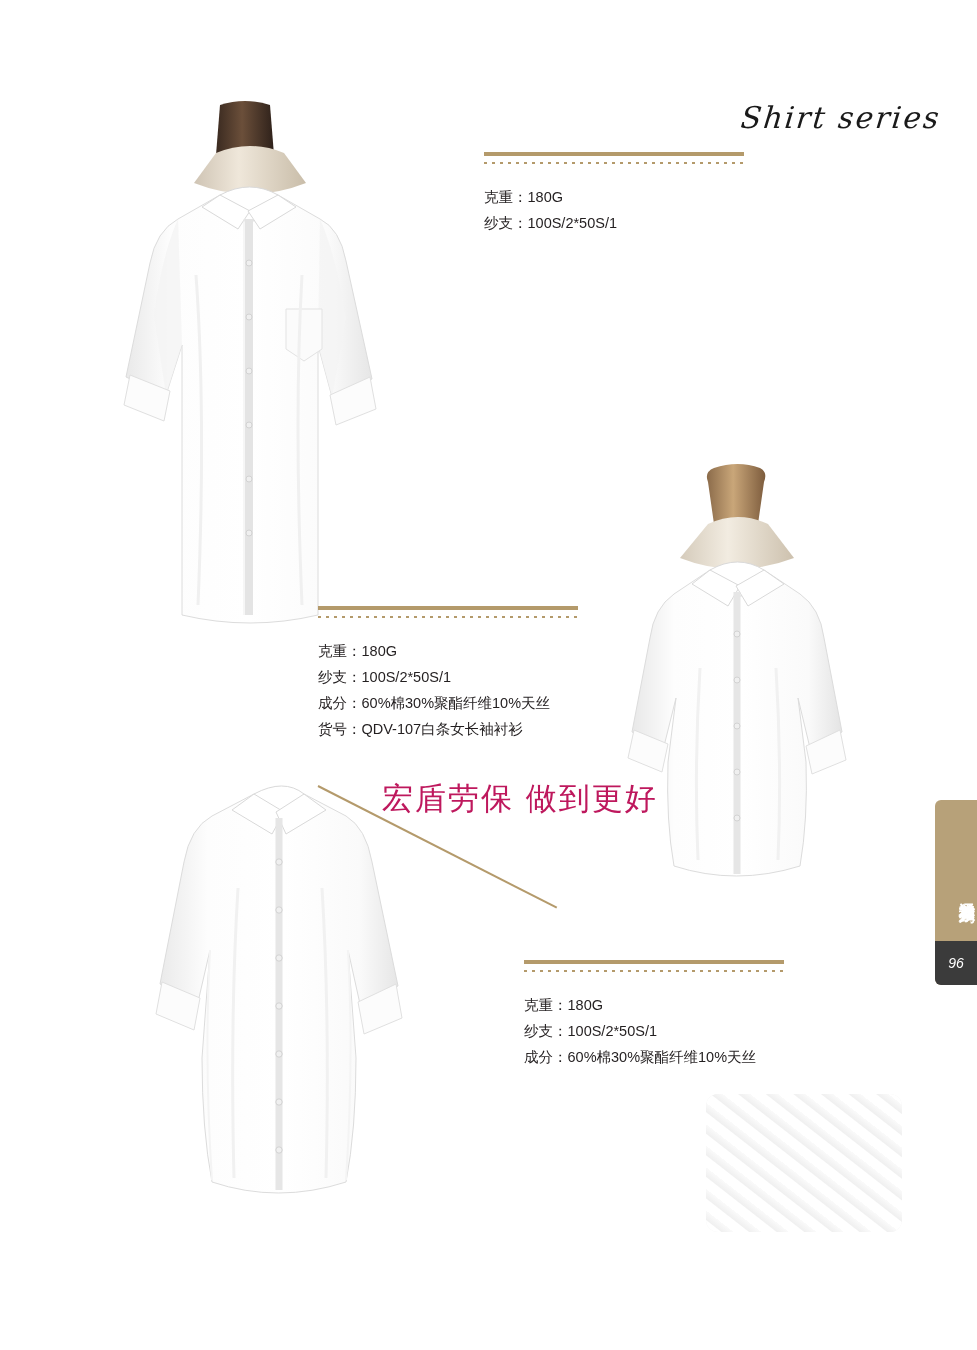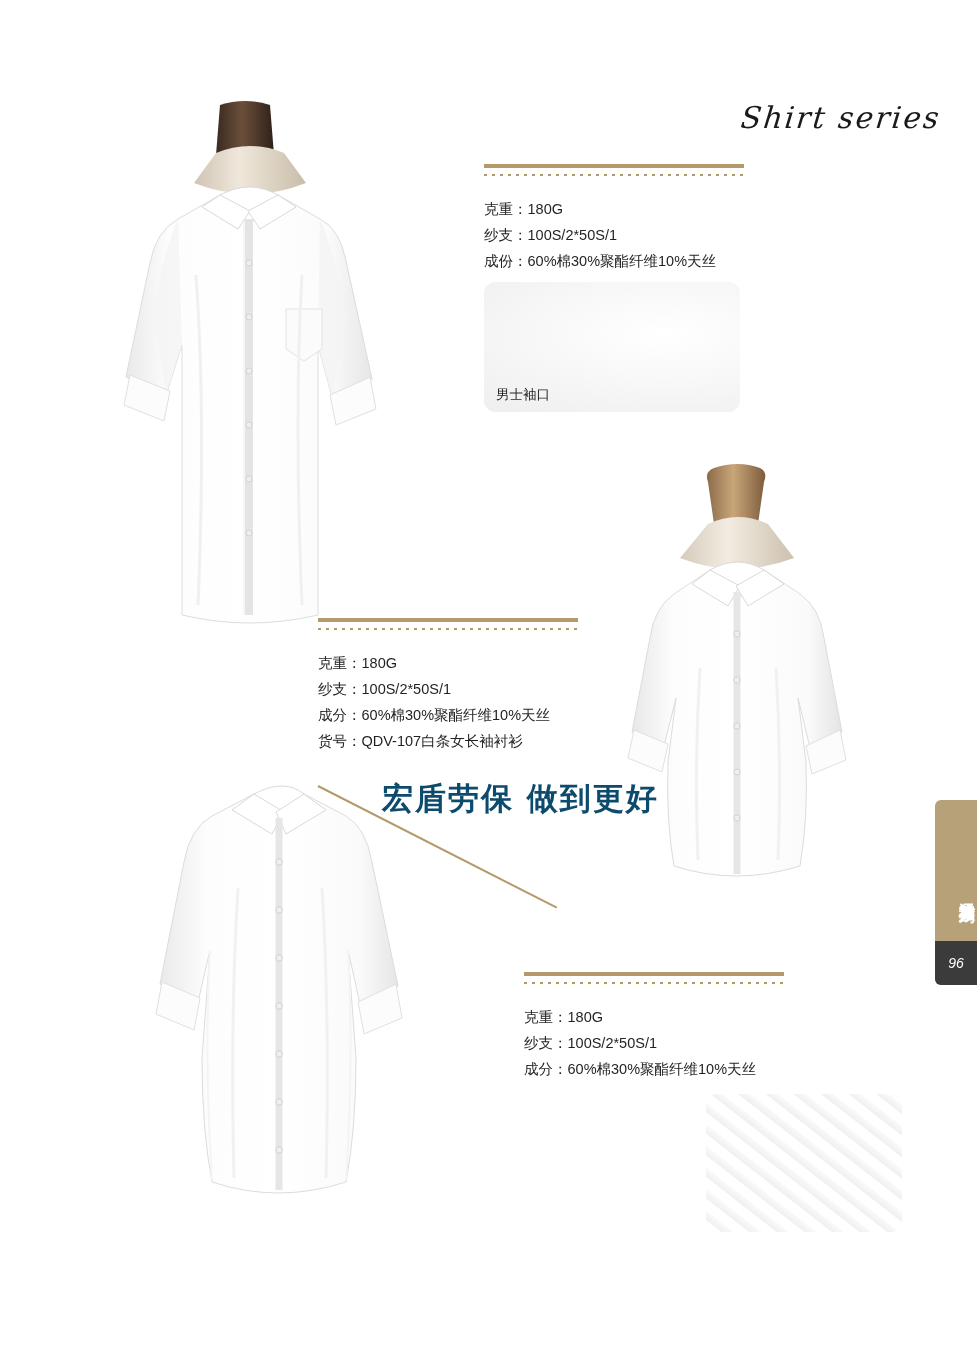--- a/index.html
+++ b/index.html
@@ -29,21 +29,20 @@
     font-size: 30px;
     letter-spacing: 2px;
     color: #1a1a1a;
     white-space: nowrap;
     transform: skewX(-6deg);
   }
 
   
   .spec-block {
     position: absolute;
-    margin-top: 12px;
   }
   .spec-rule {
     position: relative;
     width: 260px;
     height: 10px;
   }
   .spec-rule .bar {
     position: absolute;
     left: 0;
     top: 0;
@@ -112,22 +111,22 @@
   .garment {
     position: absolute;
   }
 
   
   .watermark {
     position: absolute;
     left: 382px;
     top: 778px;
     font-size: 31px;
-    font-weight: bold;
-    color: #0c4a6e;
+    font-weight: normal;
+    color: #be185d;
     letter-spacing: 2px;
     white-space: nowrap;
     font-family: "DejaVu Sans", sans-serif;
   }
 
   
   .pointer-line {
     position: absolute;
     left: 318px;
     top: 785px;
@@ -244,36 +243,23 @@
   </div>
 
   <div class="spec-block" style="left:484px; top:152px; width:262px;">
     <div class="spec-rule">
       <div class="bar"></div>
       <div class="dots"></div>
     </div>
     <div class="spec-lines">
       <div>克重：180G</div>
       <div>纱支：100S/2*50S/1</div>
-      <div>成份：60%棉30%聚酯纤维10%天丝</div>
-    </div>
-  </div>
-
-  <div class="photo" style="left:484px; top:282px; width:256px; height:130px;">
-    <div class="cuff-bg"></div>
-    <svg width="256" height="130" viewBox="0 0 256 130" xmlns="http://www.w3.org/2000/svg">
-      <path d="M86 96 L150 24 Q176 6 212 14 L256 30 L256 104 L176 118 Q120 124 86 96 Z" fill="#fdfdfd" stroke="#e8e8e8"></path>
-      <path d="M86 96 Q104 62 140 44 L168 36 L176 118 Q120 124 86 96 Z" fill="#f7f7f7" stroke="#ececec"></path>
-      <circle cx="138" cy="58" r="4.5" fill="#f2f2f2" stroke="#d8d8d8"></circle>
-      <circle cx="150" cy="80" r="4.5" fill="#f2f2f2" stroke="#d8d8d8"></circle>
-      <path d="M196 18 Q214 54 208 112" stroke="#eeeeee" fill="none" stroke-width="3"></path>
-      <path d="M228 20 Q244 56 240 110" stroke="#f1f1f1" fill="none" stroke-width="3"></path>
-    </svg>
-    <div class="caption">男士袖口</div>
-  </div>
+    </div>
+  </div>
+
 
   <div class="spec-block" style="left:318px; top:606px; width:262px;">
     <div class="spec-rule">
       <div class="bar"></div>
       <div class="dots"></div>
     </div>
     <div class="spec-lines">
       <div>克重：180G</div>
       <div>纱支：100S/2*50S/1</div>
       <div>成分：60%棉30%聚酯纤维10%天丝</div>

